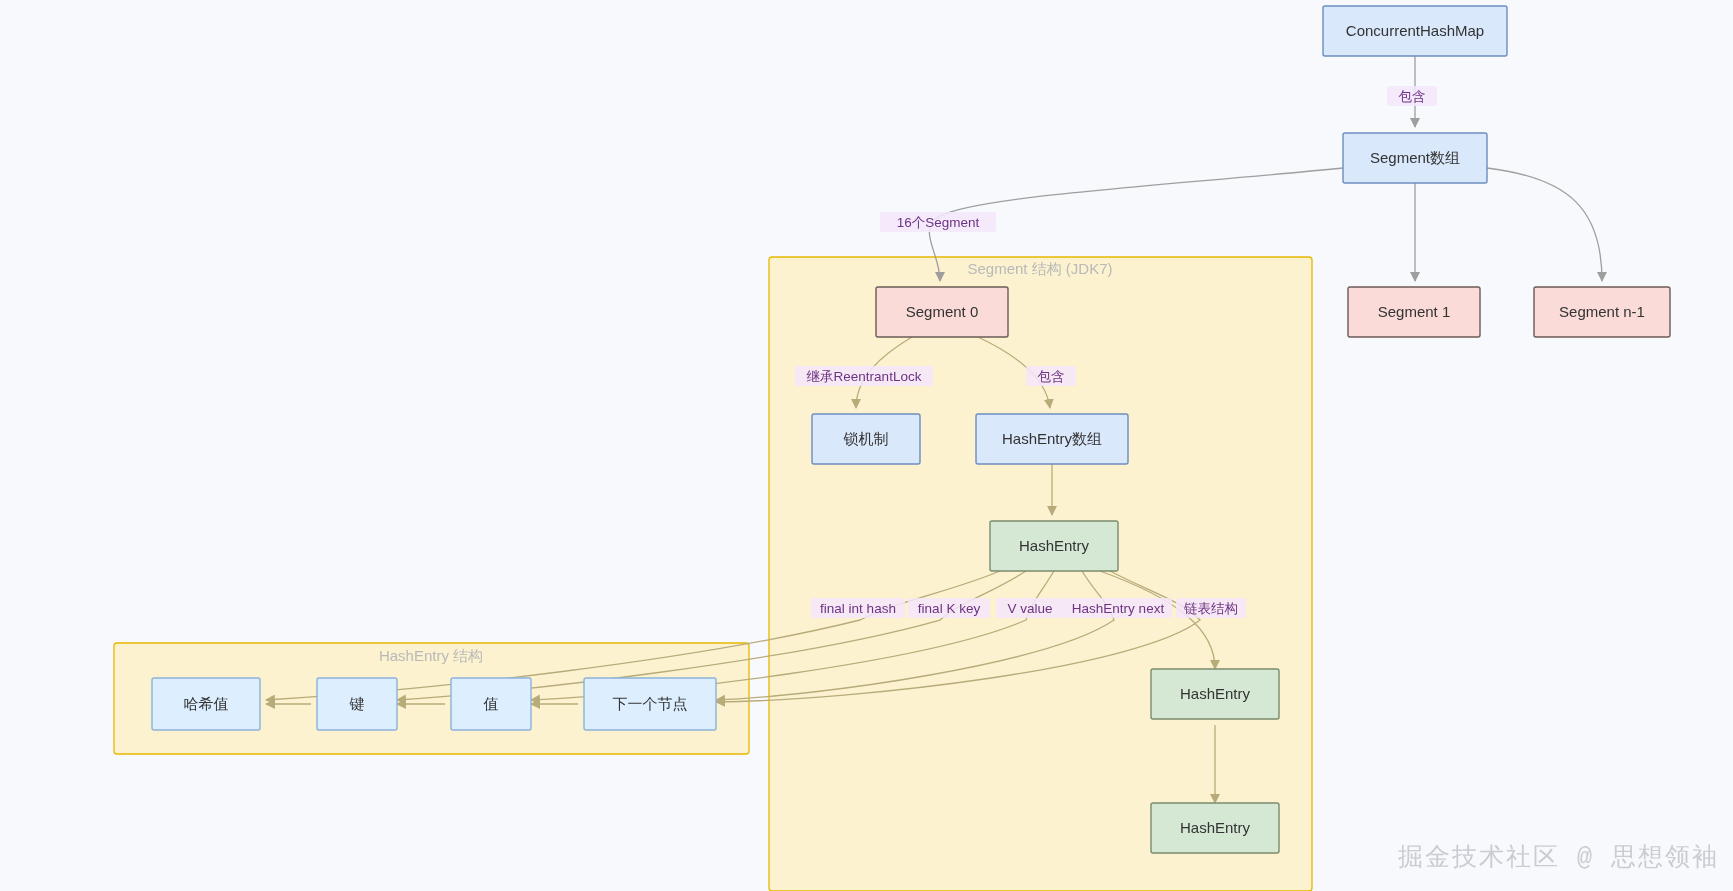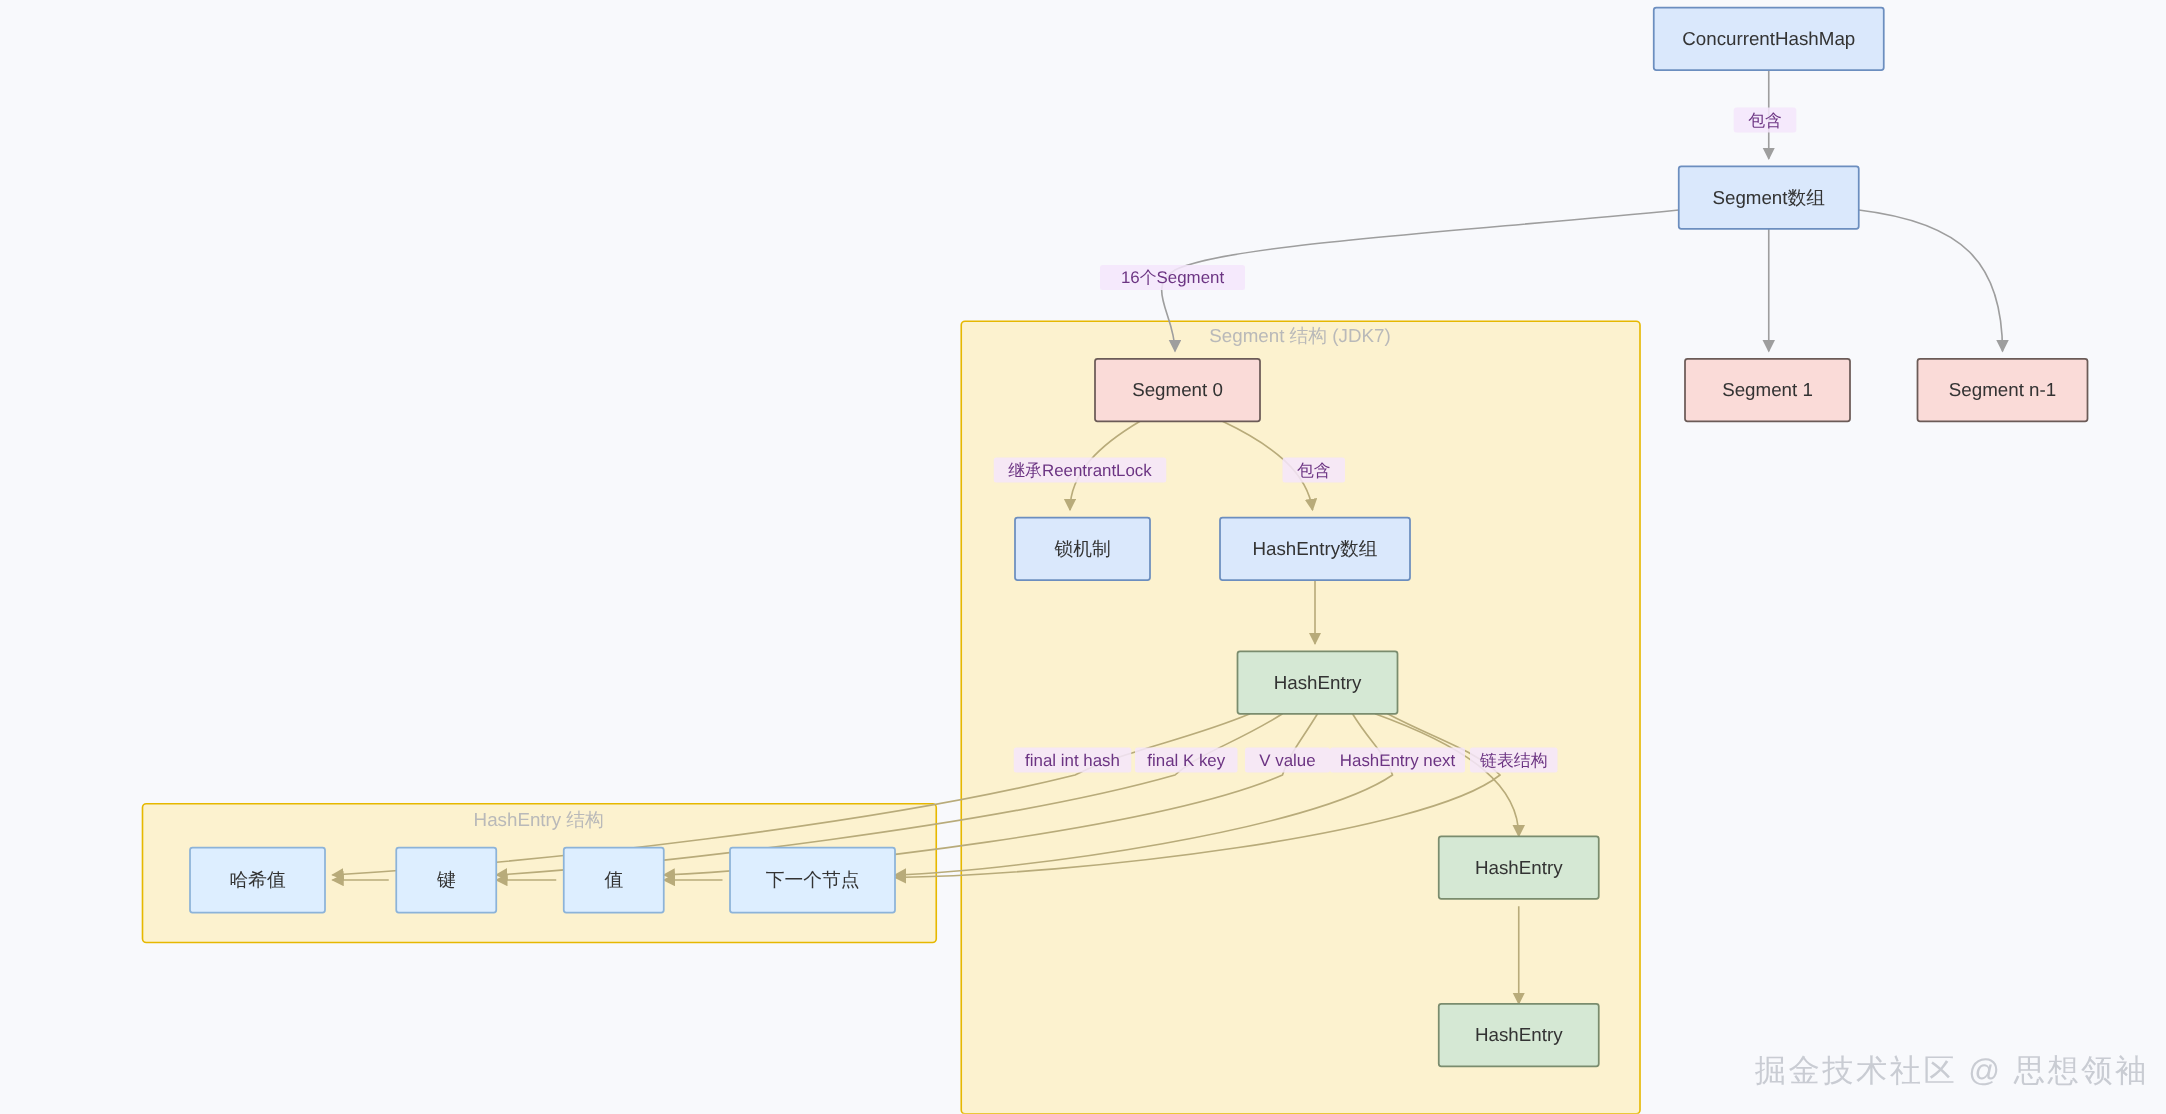--- a/index.html
+++ b/index.html
@@ -49,21 +49,21 @@
     font-size:13.5px;
     fill:#6c3483;
     text-anchor:middle;
     dominant-baseline:middle;
   }
   .edge-label-bg{ fill:#f4e6fb; fill-opacity:0.85; }
   .watermark{
     position:absolute;
     right:14px;
     bottom:18px;
-    font-family:Liberation Sans, sans-serif;
+    font-family:Liberation Mono, monospace;
     font-size:25px;
     color:#c9ccd3;
     letter-spacing:2px;
     white-space:nowrap;
     user-select:none;
   }
 </style>
 </head>
 <body>
 

